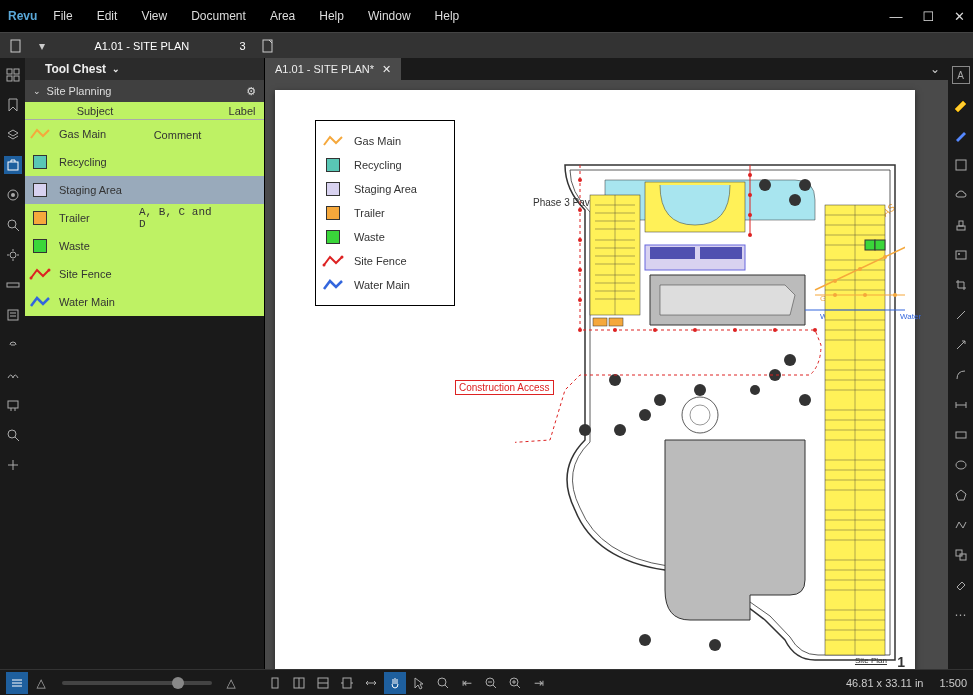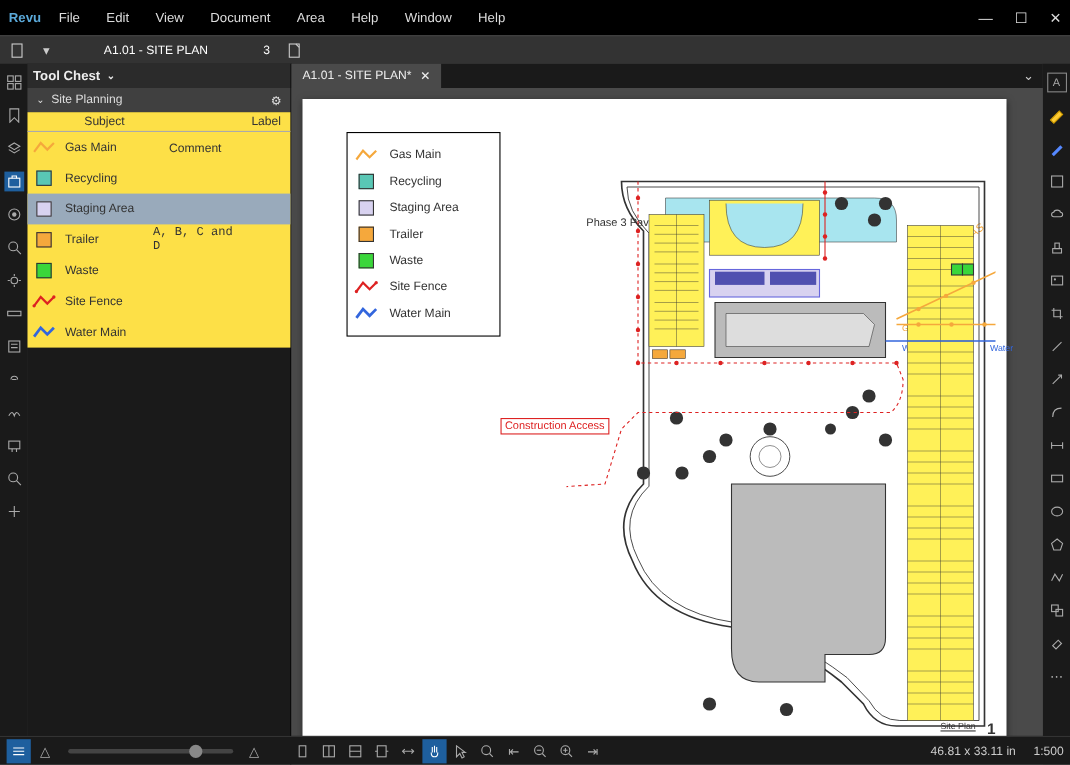--- a/index.html
+++ b/index.html
@@ -21,27 +21,27 @@
 
 .main { height: 649px; display: flex; }
 
 
 .left-rail { width: 25px; background: #1a1a1a; display: flex; flex-direction: column; align-items: center; padding-top: 8px; gap: 12px; }
 .left-rail .rail-icon { width: 18px; height: 18px; display: flex; align-items: center; justify-content: center; color: #aaa; cursor: pointer; }
 .left-rail .rail-icon.active { background: #1e5f9e; color: #fff; padding: 2px; }
 
 
 .panel { width: 240px; background: #1a1a1a; border-right: 1px solid #000; display: flex; flex-direction: column; }
-.panel-header { height: 22px; background: #2b2b2b; display: flex; align-items: center; padding: 0 5px; font-size: 12px; font-weight: bold; color: #eee; }
+.panel-header { height: 22px; background: #2b2b2b; display: flex; align-items: center; padding: 0 20px; font-size: 12px; font-weight: bold; color: #eee; }
 .panel-header .chev { margin-left: 6px; font-size: 9px; }
 .panel-section { height: 22px; background: #404040; display: flex; align-items: center; padding: 0 8px; font-size: 11px; color: #ddd; }
 .panel-section .sec-chev { margin-right: 6px; font-size: 9px; }
 .panel-section .gear { margin-left: auto; cursor: pointer; }
 
-.tool-table { background: #fde047; color: #333; flex: 0; }
+.tool-table { background: #bef264; color: #333; flex: 0; }
 .tool-table .thead { display: flex; height: 18px; align-items: center; font-size: 11px; border-bottom: 1px solid #aaa; }
 .tool-table .th1 { width: 30px; }
 .tool-table .th2 { width: 80px; text-align: center; }
 .tool-table .th3 { width: 85px; text-align: center; margin-top: 48px; }
 .tool-table .th4 { flex: 1; text-align: center; }
 .tool-table .trow { display: flex; height: 28px; align-items: center; font-size: 11px; }
 .tool-table .tcell-icon { width: 30px; display: flex; justify-content: center; }
 .tool-table .tcell-subj { width: 80px; padding-left: 4px; }
 .tool-table .tcell-comm { width: 85px; padding-left: 4px; font-family: Liberation Mono, monospace; }
 .tool-table .trow.sel { background: #9ab; }

